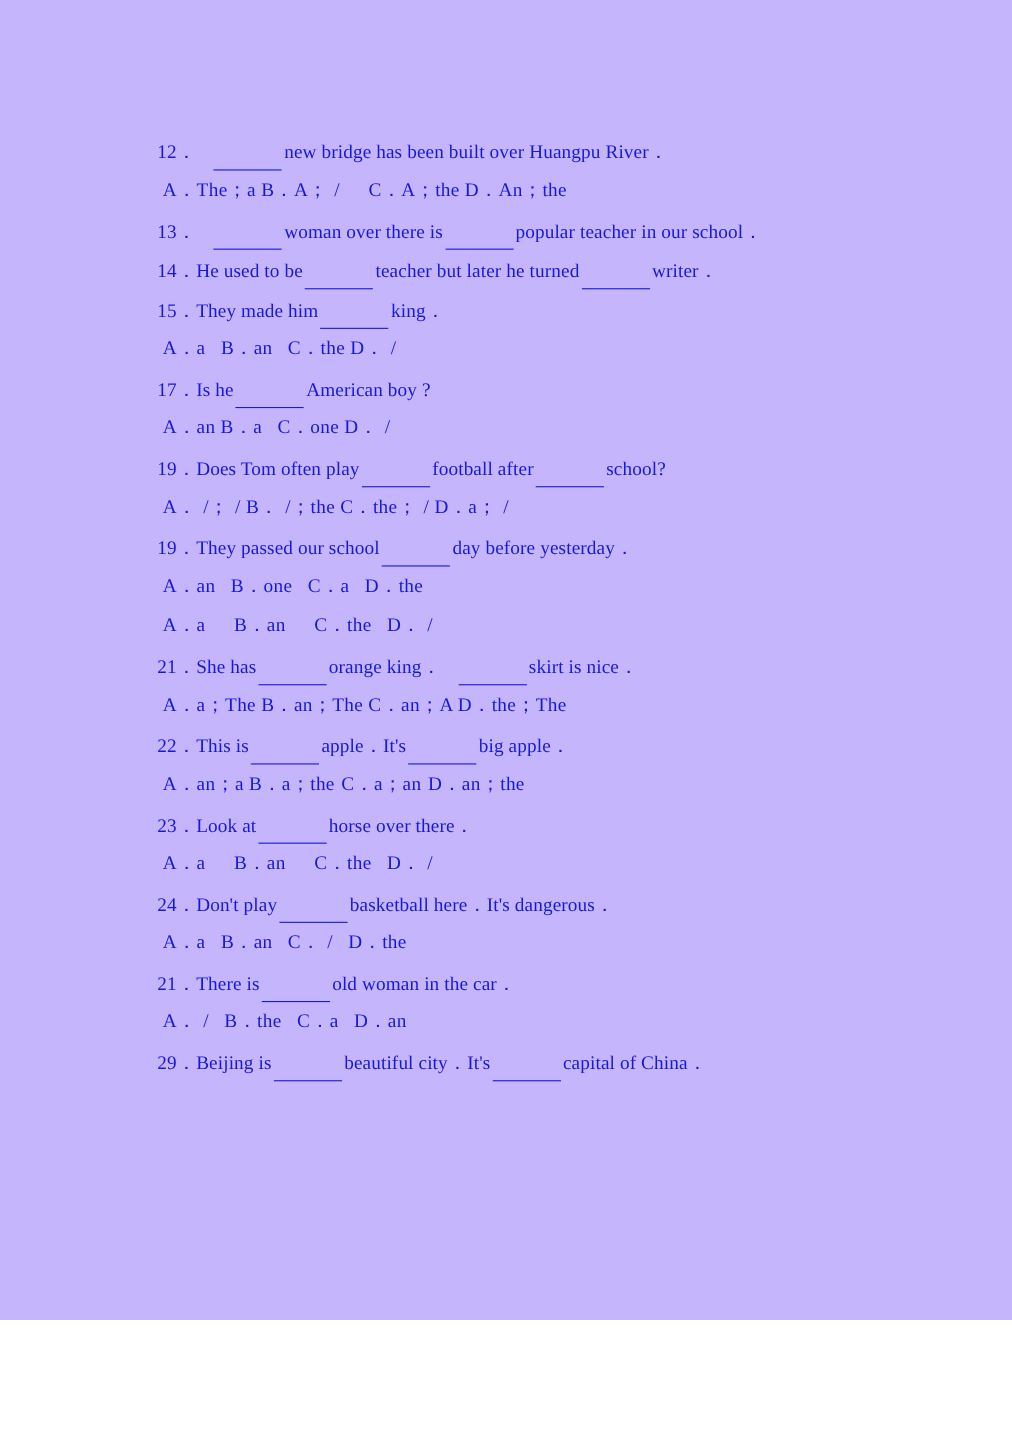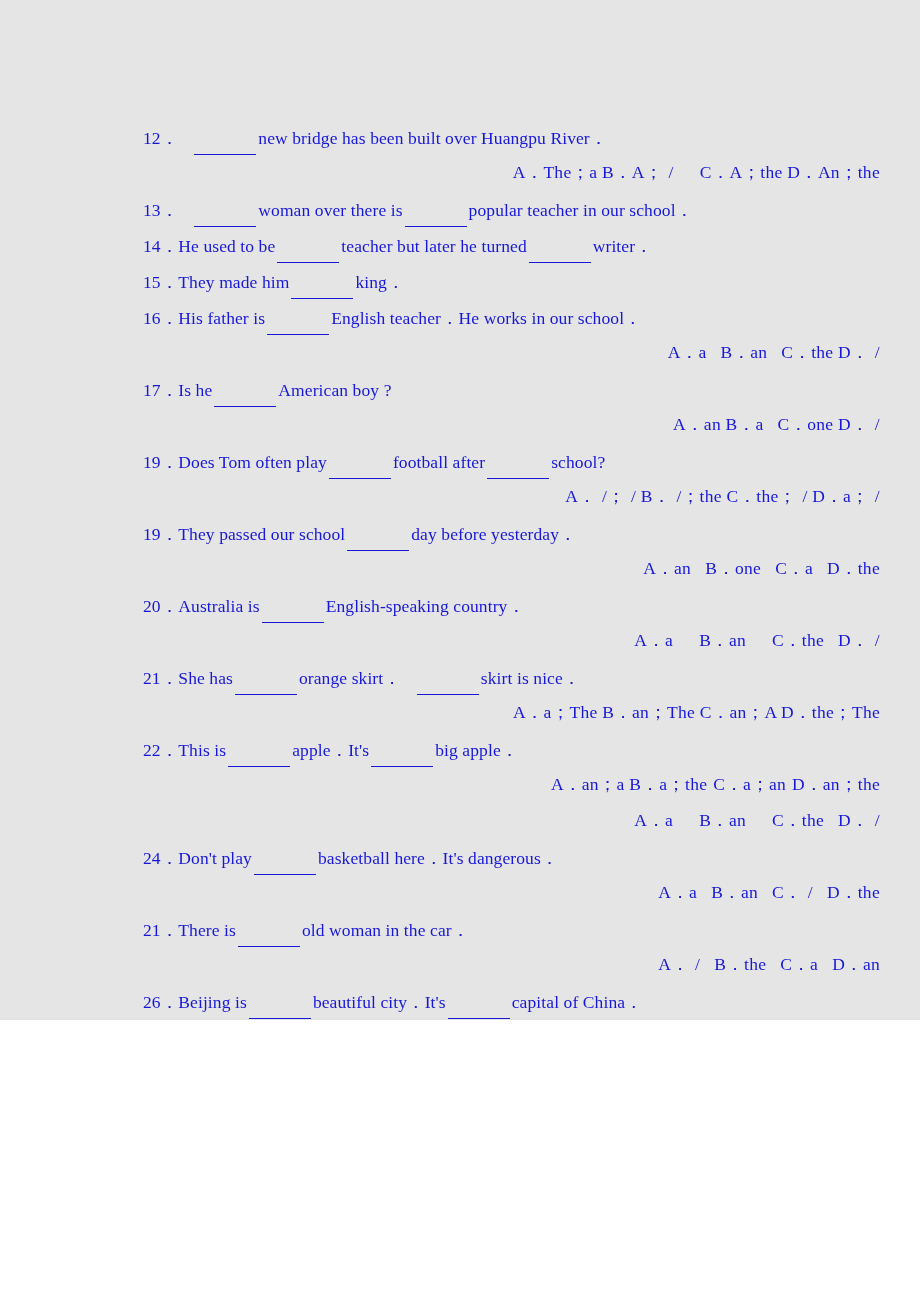--- a/index.html
+++ b/index.html
@@ -12,22 +12,22 @@
     width: 920px;
     height: 1302px;
     overflow: hidden;
     font-family: "Liberation Serif", "DejaVu Serif", serif;
     -webkit-font-smoothing: antialiased;
   }
 
   .page {
     position: relative;
     width: 920px;
-    height: 1020px;
-    background: #e5e5e5;
+    height: 1200px;
+    background: #c4b5fd;
     box-sizing: border-box;
   }
 
   .content {
     position: absolute;
     left: 143px;
     top: 118px;
     right: 40px;
   }
 
@@ -41,21 +41,20 @@
     letter-spacing: 0.1px;
   }
 
   .row.question {
     padding-left: 0px;
   }
 
   .row.options {
     padding-left: 5px;
     letter-spacing: 0.3px;
-    text-align: right;
   }
 
   
   .blank {
     display: inline-block;
     border-bottom: 1.4px solid #1818D8;
     vertical-align: 2px;
     margin: 0 2px;
   }
   .blank.w1 { width: 62px; }
@@ -68,34 +67,33 @@
 </head>
 <body>
 
 <div class="page">
   <div class="content" id="question-list">
       <div class="row question"><span>12．</span><span class="gap-md"></span><span class="blank w1">&nbsp;</span><span>new bridge has been built over Huangpu River．</span></div>
       <div class="row options"><span>A．The；a B．A；</span><span class="gap-sm"></span><span>/</span><span class="gap-lg"></span><span>C．A；the  D．An；the</span></div>
       <div class="row question"><span>13．</span><span class="gap-md"></span><span class="blank w1">&nbsp;</span><span>woman over there is</span><span class="blank w1">&nbsp;</span><span>popular teacher in our school．</span></div>
       <div class="row question"><span>14．He used to be</span><span class="blank w1">&nbsp;</span><span>teacher but later he turned</span><span class="blank w1">&nbsp;</span><span>writer．</span></div>
       <div class="row question"><span>15．They made him</span><span class="blank w1">&nbsp;</span><span>king．</span></div>
-      <div class="row question"><span>16．His father is</span><span class="blank w1">&nbsp;</span><span>English teacher．He works in our school．</span></div>
       <div class="row options"><span>A．a</span><span class="gap-md"></span><span>B．an</span><span class="gap-md"></span><span>C．the  D．</span><span class="gap-sm"></span><span>/</span></div>
       <div class="row question"><span>17．Is he</span><span class="blank w1">&nbsp;</span><span>American boy ?</span></div>
       <div class="row options"><span>A．an  B．a</span><span class="gap-md"></span><span>C．one  D．</span><span class="gap-sm"></span><span>/</span></div>
       <div class="row question"><span>19．Does Tom often play</span><span class="blank w1">&nbsp;</span><span>football after</span><span class="blank w1">&nbsp;</span><span>school?</span></div>
       <div class="row options"><span>A．</span><span class="gap-sm"></span><span>/；</span><span class="gap-sm"></span><span>/ B．</span><span class="gap-sm"></span><span>/；the C．the；</span><span class="gap-sm"></span><span>/  D．a；</span><span class="gap-sm"></span><span>/</span></div>
       <div class="row question"><span>19．They passed our school</span><span class="blank w1">&nbsp;</span><span>day before yesterday．</span></div>
       <div class="row options"><span>A．an</span><span class="gap-md"></span><span>B．one</span><span class="gap-md"></span><span>C．a</span><span class="gap-md"></span><span>D．the</span></div>
-      <div class="row question"><span>20．Australia is</span><span class="blank w1">&nbsp;</span><span>English-speaking country．</span></div>
       <div class="row options"><span>A．a</span><span class="gap-lg"></span><span>B．an</span><span class="gap-lg"></span><span>C．the</span><span class="gap-md"></span><span>D．</span><span class="gap-sm"></span><span>/</span></div>
-      <div class="row question"><span>21．She has</span><span class="blank w1">&nbsp;</span><span>orange skirt．</span><span class="gap-md"></span><span class="blank w1">&nbsp;</span><span>skirt is nice．</span></div>
+      <div class="row question"><span>21．She has</span><span class="blank w1">&nbsp;</span><span>orange king．</span><span class="gap-md"></span><span class="blank w1">&nbsp;</span><span>skirt is nice．</span></div>
       <div class="row options"><span>A．a；The B．an；The C．an；A D．the；The</span></div>
       <div class="row question"><span>22．This is</span><span class="blank w1">&nbsp;</span><span>apple．It's</span><span class="blank w1">&nbsp;</span><span>big apple．</span></div>
       <div class="row options"><span>A．an；a B．a；the</span><span class="gap-sm"></span><span>C．a；an</span><span class="gap-sm"></span><span>D．an；the</span></div>
+      <div class="row question"><span>23．Look at</span><span class="blank w1">&nbsp;</span><span>horse over there．</span></div>
       <div class="row options"><span>A．a</span><span class="gap-lg"></span><span>B．an</span><span class="gap-lg"></span><span>C．the</span><span class="gap-md"></span><span>D．</span><span class="gap-sm"></span><span>/</span></div>
       <div class="row question"><span>24．Don't play</span><span class="blank w1">&nbsp;</span><span>basketball here．It's dangerous．</span></div>
       <div class="row options"><span>A．a</span><span class="gap-md"></span><span>B．an</span><span class="gap-md"></span><span>C．</span><span class="gap-sm"></span><span>/</span><span class="gap-md"></span><span>D．the</span></div>
       <div class="row question"><span>21．There is</span><span class="blank w1">&nbsp;</span><span>old woman in the car．</span></div>
       <div class="row options"><span>A．</span><span class="gap-sm"></span><span>/</span><span class="gap-md"></span><span>B．the</span><span class="gap-md"></span><span>C．a</span><span class="gap-md"></span><span>D．an</span></div>
-      <div class="row question"><span>26．Beijing is</span><span class="blank w1">&nbsp;</span><span>beautiful city．It's</span><span class="blank w1">&nbsp;</span><span>capital of China．</span></div>
+      <div class="row question"><span>29．Beijing is</span><span class="blank w1">&nbsp;</span><span>beautiful city．It's</span><span class="blank w1">&nbsp;</span><span>capital of China．</span></div>
     </div>
 </div>
 
 </body></html>

